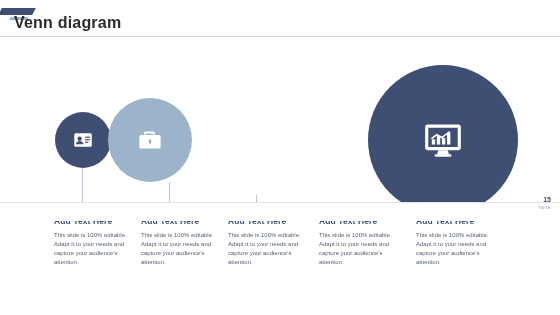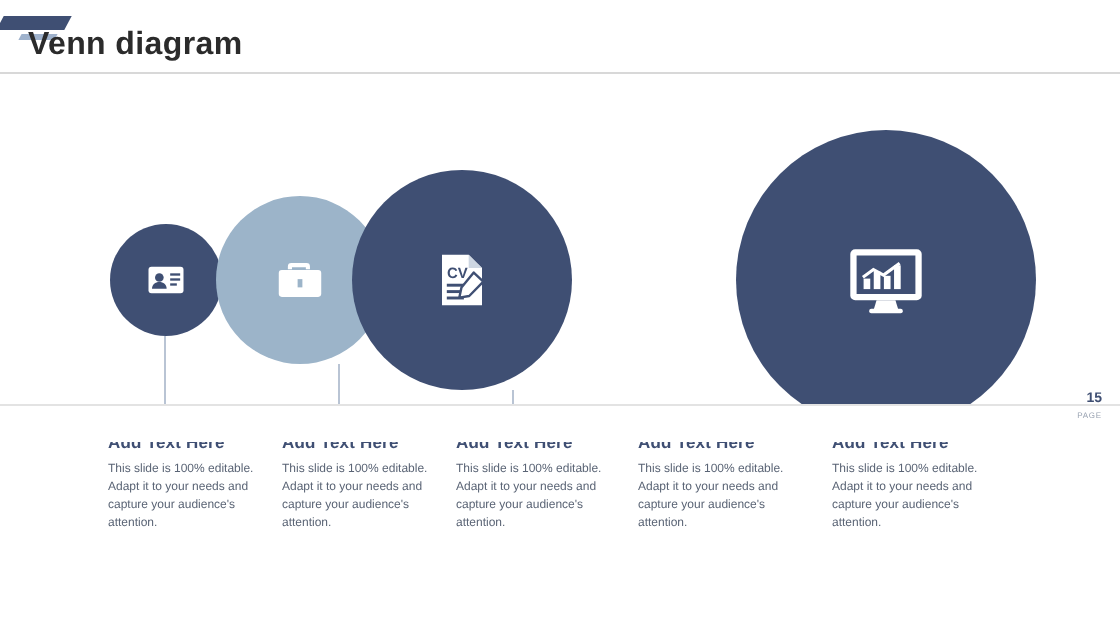--- a/index.html
+++ b/index.html
@@ -183,33 +183,20 @@
     <div class="circle c1">
       <span>
         <svg class="icon-svg" width="26" height="26" viewBox="0 0 24 24" fill="#ffffff">
           <path d="M9 4.2h6a1.6 1.6 0 0 1 1.6 1.6V7h-1.9V6.1H8.3V7H6.4V5.8A1.6 1.6 0 0 1 8 4.2z"></path>
           <rect x="2.2" y="7.4" width="19.6" height="12.4" rx="1.4"></rect>
           <rect x="10.9" y="11.6" width="2.2" height="3.8" fill="#9cb4c9"></rect>
         </svg>
       </span>
     </div>
 
-    <div class="circle c2">
-      <span>
-        <svg class="icon-svg" width="32" height="32" viewBox="0 0 24 24">
-          <path d="M4.5 2.5h10l5 5v14h-15z" fill="#ffffff"></path>
-          <path d="M14.5 2.5l5 5h-5z" fill="#cdd6e2"></path>
-          <text x="6.4" y="11.4" font-family="Liberation Sans, sans-serif" font-size="5.6" font-weight="bold" fill="#3f4f73">CV</text>
-          <rect x="6.3" y="13.4" width="10" height="1.1" fill="#3f4f73"></rect>
-          <rect x="6.3" y="15.8" width="10" height="1.1" fill="#3f4f73"></rect>
-          <rect x="6.3" y="18.2" width="6.4" height="1.1" fill="#3f4f73"></rect>
-          <path d="M16.4 9.2l3.6 3.4-5.3 5.4-3.7.6.8-3.8z" fill="#ffffff" stroke="#3f4f73" stroke-width="0.9" stroke-linejoin="round"></path>
-        </svg>
-      </span>
-    </div>
 
 
     <div class="circle c4">
       <span>
         <svg class="icon-svg" width="42" height="42" viewBox="0 0 24 24">
           <rect x="1.8" y="3.2" width="20.4" height="14.6" rx="1.4" fill="#ffffff"></rect>
           <rect x="3.6" y="5" width="16.8" height="11" fill="#3f4f73"></rect>
           <rect x="5.6" y="11.6" width="1.9" height="3" fill="#ffffff"></rect>
           <rect x="8.5" y="9.6" width="1.9" height="5" fill="#ffffff"></rect>
           <rect x="11.4" y="10.8" width="1.9" height="3.8" fill="#ffffff"></rect>

